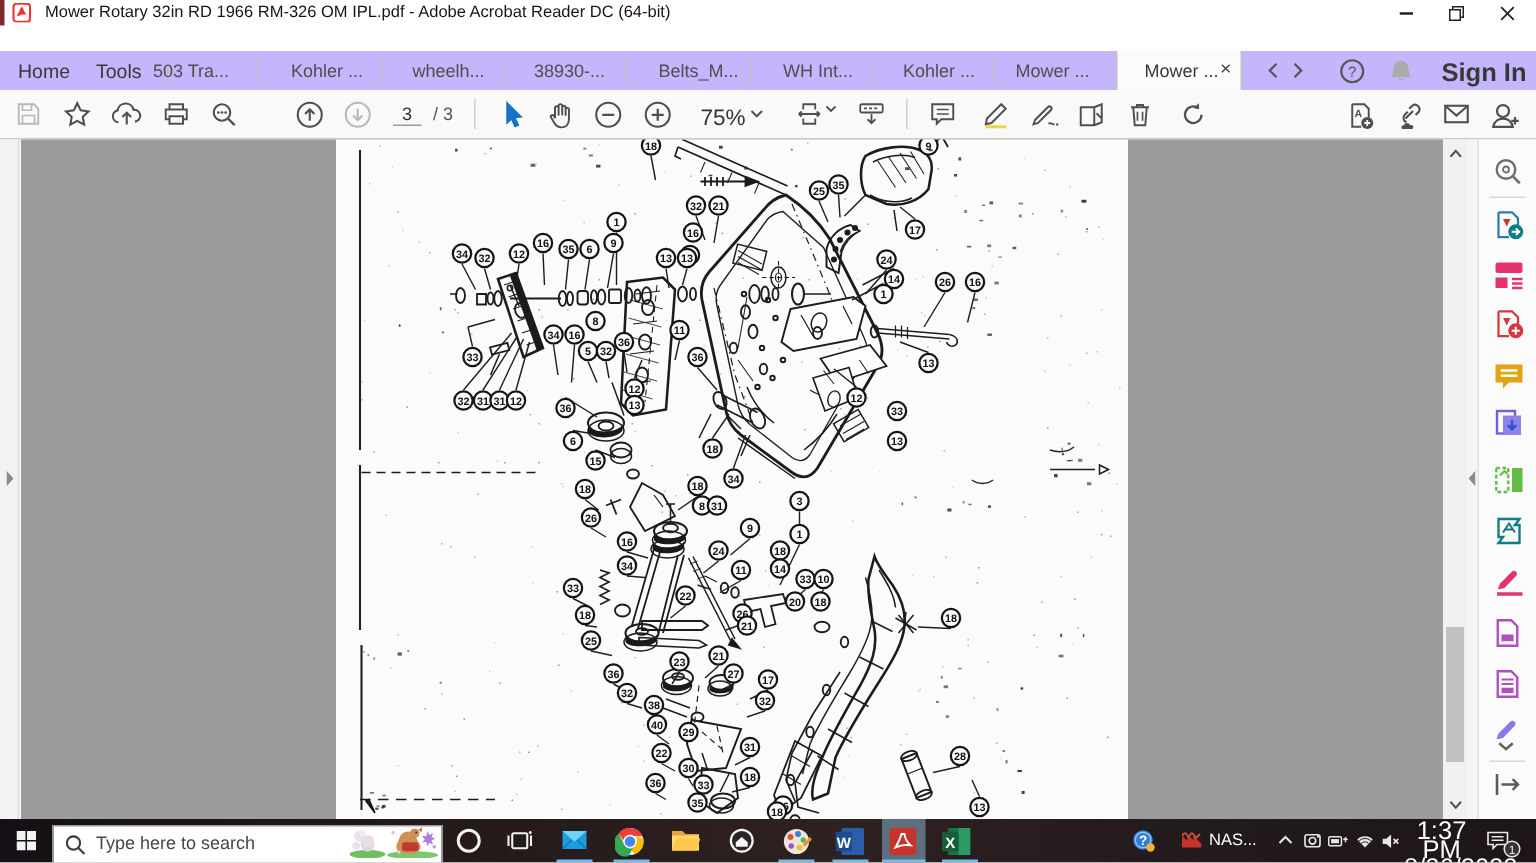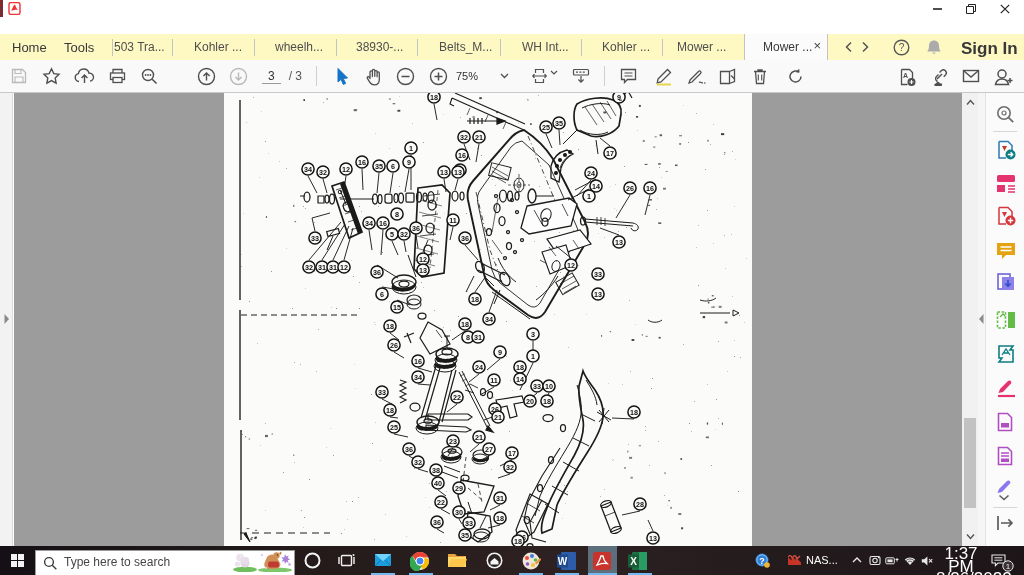--- a/index.html
+++ b/index.html
@@ -5,21 +5,21 @@
 #app{position:relative;width:1024px;height:575px}
 .abs{position:absolute}
 
 #titlebar{left:0;top:0;width:1024px;height:17px;background:#fff}
 #titlebar .edge{position:absolute;left:0;top:0;width:3px;height:17px;background:#7e2a33}
 #titlebar .ttext{position:absolute;left:30px;top:2px;font-size:11px;color:#1c1210;letter-spacing:0}
 
 #menubar{left:0;top:17px;width:1024px;height:17px;background:#fff;font-size:11px;color:#2b2b2b}
 #menubar span{position:absolute;top:3px}
 
-#tabbar{left:0;top:34px;width:1024px;height:36px;background:#fef9c3;font-size:12px;color:#4e4e4e}
+#tabbar{left:0;top:34px;width:1024px;height:36px;background:#c4b5fd;font-size:12px;color:#4e4e4e}
 .tabsep{position:absolute;top:5px;width:1px;height:17px;background:#c3c3c3}
 .tablabel{position:absolute;top:6px;white-space:nowrap}
 #activetab{position:absolute;left:744px;top:0;width:84px;height:26px;background:#fbfbfb;border-left:1px solid #c3c3c3;border-right:1px solid #c3c3c3}
 
 #toolbar{left:0;top:60px;width:1024px;height:33px;background:#f9f9f9;border-bottom:1px solid #c9c9c9}
 .tbi{position:absolute;top:7px}
 .tbsep{position:absolute;top:6px;width:1px;height:20px;background:#cfcfcf}
 
 #leftstrip{left:0;top:93px;width:13px;height:453px;background:#f2f2f2;border-right:1px solid #dcdcdc}
 #docarea{left:14px;top:93px;width:948px;height:453px;background:#9c9c9c}
@@ -41,20 +41,21 @@
 #clock{position:absolute;left:936px;top:2px;width:50px;color:#fff;font-size:17px;text-align:center;line-height:12.5px}
 </style></head>
 <body>
 <div id="app">
 <div id="titlebar" class="abs">
   <div class="edge"></div>
   <svg class="abs" style="left:8px;top:2px" width="13" height="13" viewBox="0 0 13 13">
         <rect x="1" y="0.5" width="11" height="12" rx="2" fill="none" stroke="#e33" stroke-width="1.4"></rect>
         <path d="M3.2 8.8C4.6 6 5.5 4.2 6 2.8h1.2c.3 1.8 1.4 3.8 2.8 5-1.8-.2-4.2 0-5.6.8z" fill="#e33"></path>
       </svg>
+  <span class="ttext">Mower Rotary 32in RD 1966 RM-326 OM IPL.pdf - Adobe Acrobat Reader DC (64-bit)</span>
   <svg class="abs" style="left:933px;top:8px" width="9" height="2" viewBox="0 0 9 2">
         <path d="M0 1h9" stroke="#222" stroke-width="1.6"></path>
       </svg>
   <svg class="abs" style="left:966px;top:4px" width="10" height="10" viewBox="0 0 10 10">
         <path d="M2.5 2.5V.5h7v7h-2M.5 2.5h7v7h-7z" fill="none" stroke="#222" stroke-width="1"></path>
       </svg>
   <svg class="abs" style="left:1000px;top:4px" width="10" height="10" viewBox="0 0 10 10">
         <path d="M.8.8l8.4 8.4M9.2.8L.8 9.2" stroke="#222" stroke-width="1.2"></path>
       </svg>
 </div>
@@ -62,21 +63,21 @@
       <span class="tablabel" style="left:12px;font-size:13px;color:#383838">Home</span>
 <span class="tablabel" style="left:64px;font-size:13px;color:#383838">Tools</span>
 <div class="tabsep" style="left:112px"></div>
 <div class="tabsep" style="left:172px"></div>
 <div class="tabsep" style="left:254px"></div>
 <div class="tabsep" style="left:336px"></div>
 <div class="tabsep" style="left:417px"></div>
 <div class="tabsep" style="left:500px"></div>
 <div class="tabsep" style="left:581px"></div>
 <div class="tabsep" style="left:662px"></div>
-<span class="tablabel" style="left:114px">503 Tra...</span>
+<span class="tablabel" style="left:102px">503 Tra...</span>
 <span class="tablabel" style="left:194px">Kohler ...</span>
 <span class="tablabel" style="left:275px">wheelh...</span>
 <span class="tablabel" style="left:356px">38930-...</span>
 <span class="tablabel" style="left:439px">Belts_M...</span>
 <span class="tablabel" style="left:522px">WH Int...</span>
 <span class="tablabel" style="left:602px">Kohler ...</span>
 <span class="tablabel" style="left:677px">Mower ...</span>
 <div id="activetab">
         <span style="position:absolute;left:18px;top:6px;white-space:nowrap;color:#383838">Mower ...</span>
         <span style="position:absolute;right:6px;top:4px;color:#444;font-size:13px">×</span>
@@ -146,21 +147,21 @@
         </g>
       </svg>
 <svg class="tbi" style="left:396px" width="19" height="19" viewBox="0 0 19 19">
         <circle cx="9.5" cy="9.5" r="8" fill="none" stroke="#4f4f4f" stroke-width="1.4"></circle>
         <path d="M5.5 9.5h8" stroke="#4f4f4f" stroke-width="1.5"></path>
       </svg>
 <svg class="tbi" style="left:429px" width="19" height="19" viewBox="0 0 19 19">
         <circle cx="9.5" cy="9.5" r="8" fill="none" stroke="#4f4f4f" stroke-width="1.4"></circle>
         <path d="M5.5 9.5h8M9.5 5.5v8" stroke="#4f4f4f" stroke-width="1.5"></path>
       </svg>
-<div class="tbi" style="left:456px;top:10px;font-size:11px;color:#333">75%</div>
+<div class="tbi" style="left:467px;top:10px;font-size:15px;color:#333">75%</div>
 <svg class="tbi" style="left:500px;top:13px" width="9" height="6" viewBox="0 0 9 6">
         <path d="M1 1l3.5 3.5L8 1" fill="none" stroke="#4f4f4f" stroke-width="1.3"></path>
       </svg>
 <svg class="tbi" style="left:530px" width="19" height="18" viewBox="0 0 19 18">
         <g fill="none" stroke="#4f4f4f" stroke-width="1.2">
           <path d="M5.5 6V2.5h8V6"></path>
           <path d="M5.5 12v3.5h8V12"></path>
           <path d="M2.5 9h14M2.5 9l2-1.7M2.5 9l2 1.7M16.5 9l-2-1.7M16.5 9l-2 1.7"></path>
         </g>
       </svg>

